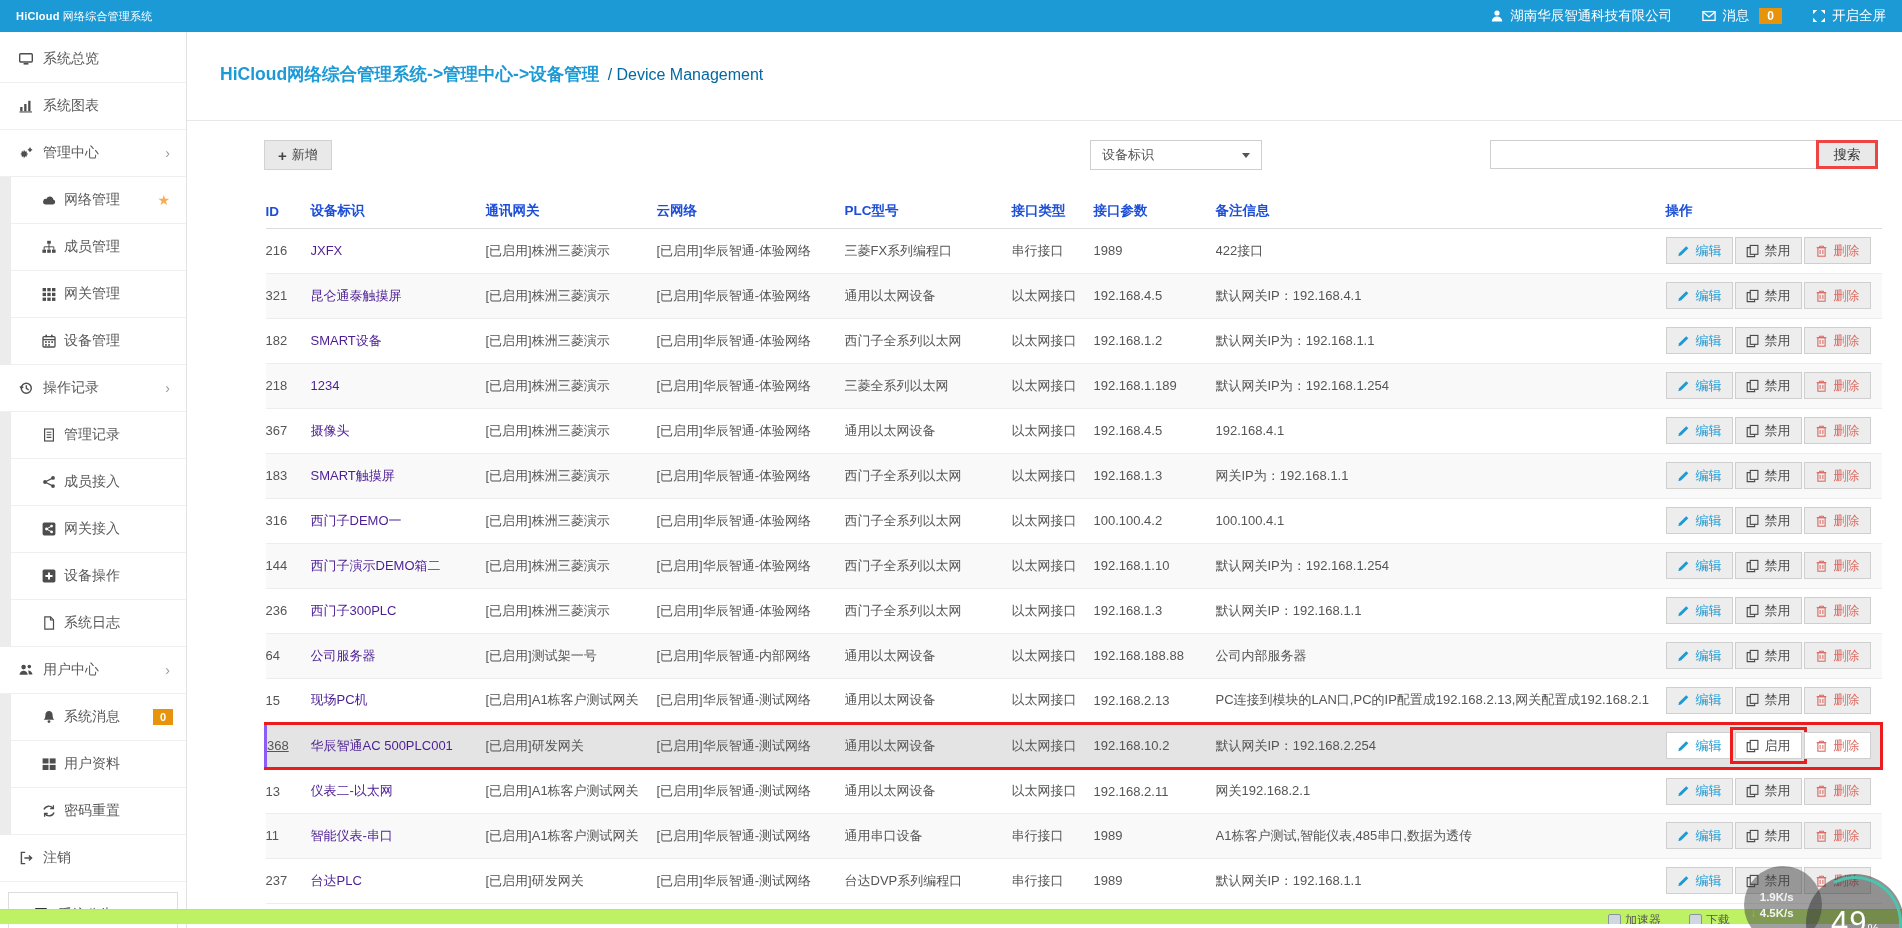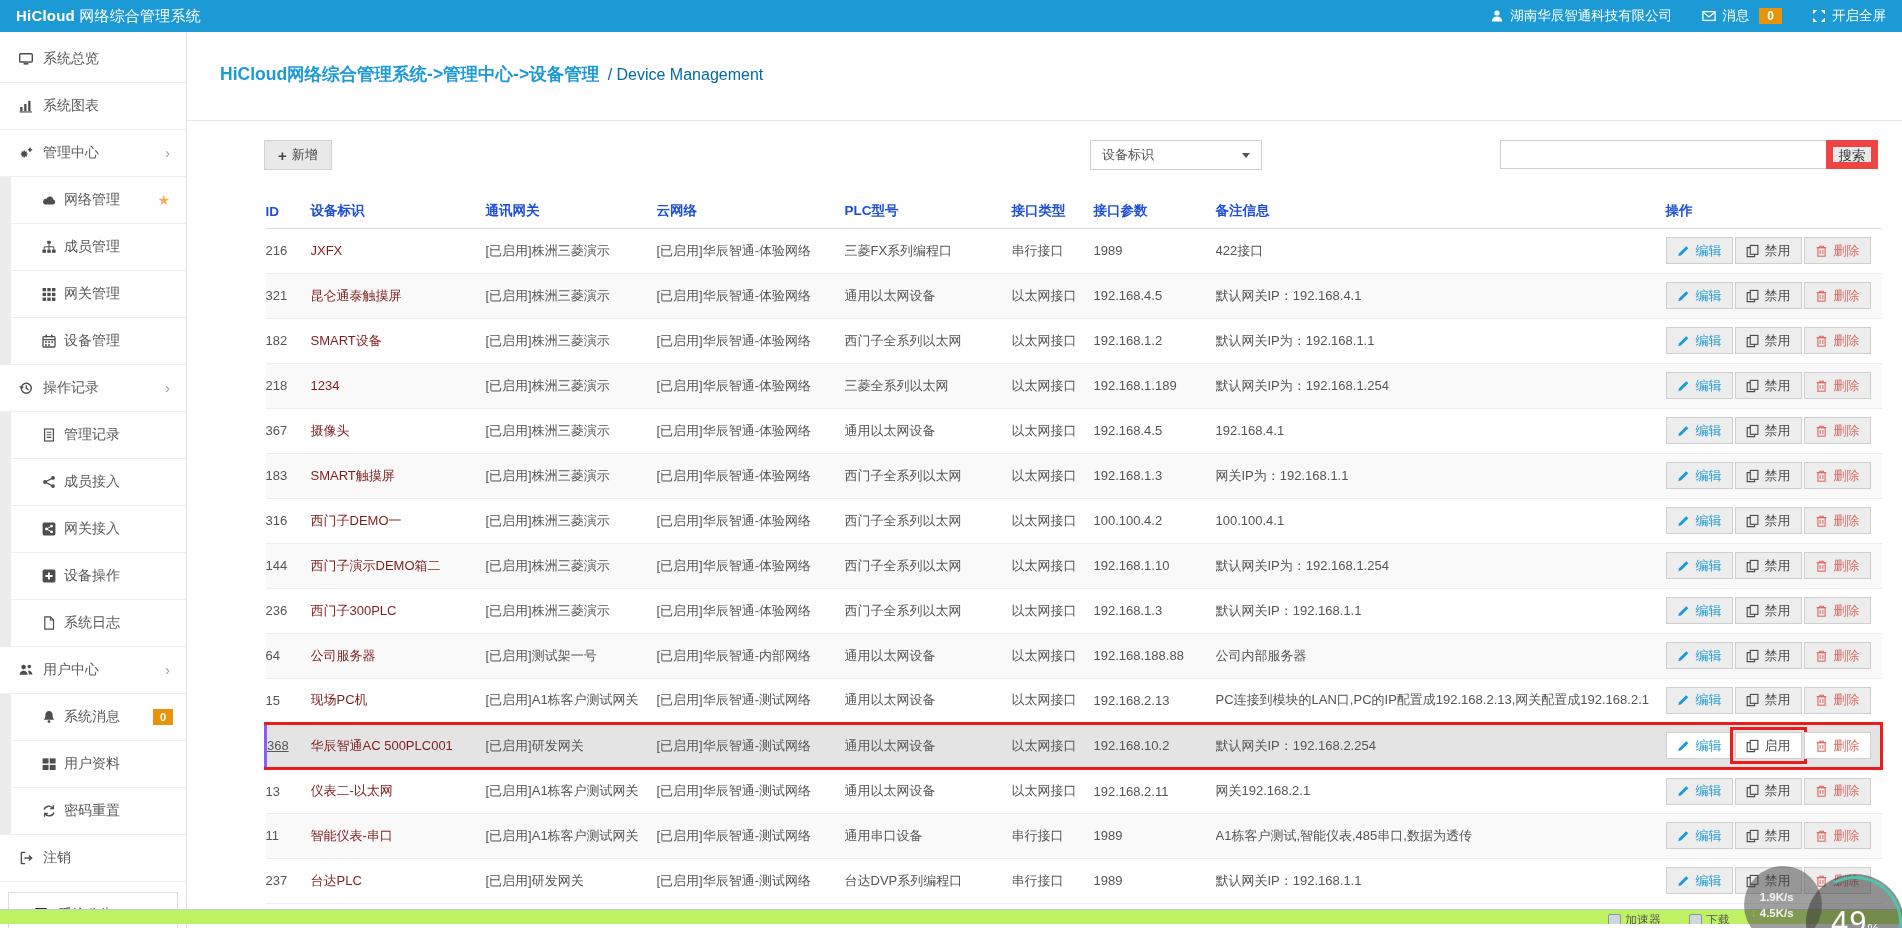--- a/index.html
+++ b/index.html
@@ -2,21 +2,21 @@
 <html><head>
 <meta charset="utf-8">
 <style>
   * { margin:0; padding:0; box-sizing:border-box; }
   html,body { width:1902px; height:928px; overflow:hidden; }
   body { font-family:"Liberation Sans","DejaVu Sans",sans-serif; background:#fff; position:relative; color:#555; }
 
   
   .topbar { position:absolute; top:0; left:0; right:0; height:32px; background:#1c9ad6; color:#fff;
             display:flex; align-items:center; padding:0 16px; z-index:30; }
-  .brand { font-size:15px; letter-spacing:.2px; }
+  .brand { font-size:11px; letter-spacing:.2px; }
   .brand b { font-weight:bold; }
   .topbar-right { margin-left:auto; display:flex; align-items:center; gap:30px; font-size:13.5px; }
   .tb-item { display:flex; align-items:center; gap:6px; cursor:pointer; }
   .tb-badge { background:#e8930c; color:#fff; font-size:12px; font-weight:bold; padding:1px 8px; margin-left:4px; }
   .icon { display:inline-flex; align-items:center; justify-content:center; }
 
   
   .sidebar { position:absolute; top:32px; left:0; bottom:0; width:187px; background:#fff;
              border-right:1px solid #e2e2e2; z-index:10; }
   #sidebar-menu { padding-top:4px; }
@@ -48,31 +48,31 @@
              cursor:pointer; font-family:inherit; }
   .btn-add .plus { font-weight:bold; font-size:15px; line-height:1; }
   .filter-select { position:absolute; left:826px; top:0; width:172px; height:30px; background:#fff;
                    border:1px solid #cfcfcf; display:flex; align-items:center; padding:0 11px;
                    font-size:13px; color:#555; cursor:pointer; }
   .caret { margin-left:auto; width:0; height:0; border-left:4.5px solid transparent;
            border-right:4.5px solid transparent; border-top:5px solid #555; }
   .search-group { position:absolute; right:0; top:0; display:flex; }
   .search-input { width:326px; height:29px; border:1px solid #cfcfcf; border-right:none; padding:0 8px;
                   font-size:13px; color:#333; outline:none; }
-  .btn-search { width:52px; height:29px; background:#e9e9e9; border:7px solid #ef4444; font-size:13.5px;
+  .btn-search { width:62px; height:29px; background:#e9e9e9; border:3px solid #ef4444; font-size:13.5px;
                 color:#333; cursor:pointer; font-family:inherit; }
 
   
   table.device-table { border-collapse:collapse; margin-top:25px; table-layout:fixed; width:1616px; }
   .device-table thead th { text-align:left; font-size:13.5px; color:#1d4ed8; font-weight:bold; height:33px;
                            vertical-align:middle; border-bottom:1px solid #dcdcdc; padding-right:6px; }
   .device-table tbody td { height:45px; font-size:13px; color:#555; vertical-align:middle;
                            border-bottom:1px solid #ededed; padding-right:6px; white-space:nowrap; overflow:hidden; }
   .device-table tbody tr:nth-child(even) { background:#f9f9f9; }
-  a.device-link { color:#7f1d1d; text-decoration:none; cursor:pointer; }
+  a.device-link { color:#4c1d95; text-decoration:none; cursor:pointer; }
   tr.highlighted { background:#e4e4e4 !important; }
   tr.highlighted td { border-top:3px solid #ec1c1c; border-bottom:3px solid #ec1c1c; }
   tr.highlighted td:first-child { border-left:3px solid #8b5cf6;text-decoration:underline; }
   tr.highlighted td:last-child  { border-right:3px solid #ec1c1c; }
 
   .abtn { display:inline-flex; align-items:center; gap:6px; height:27px; padding:0 10px; background:#ededed;
           border:1px solid #cfcfcf; font-size:13px; margin-right:2px; cursor:pointer; font-family:inherit;
           vertical-align:middle; }
   .abtn .icon { width:13px; }
   .abtn.edit   { color:#1c9ad6; }

